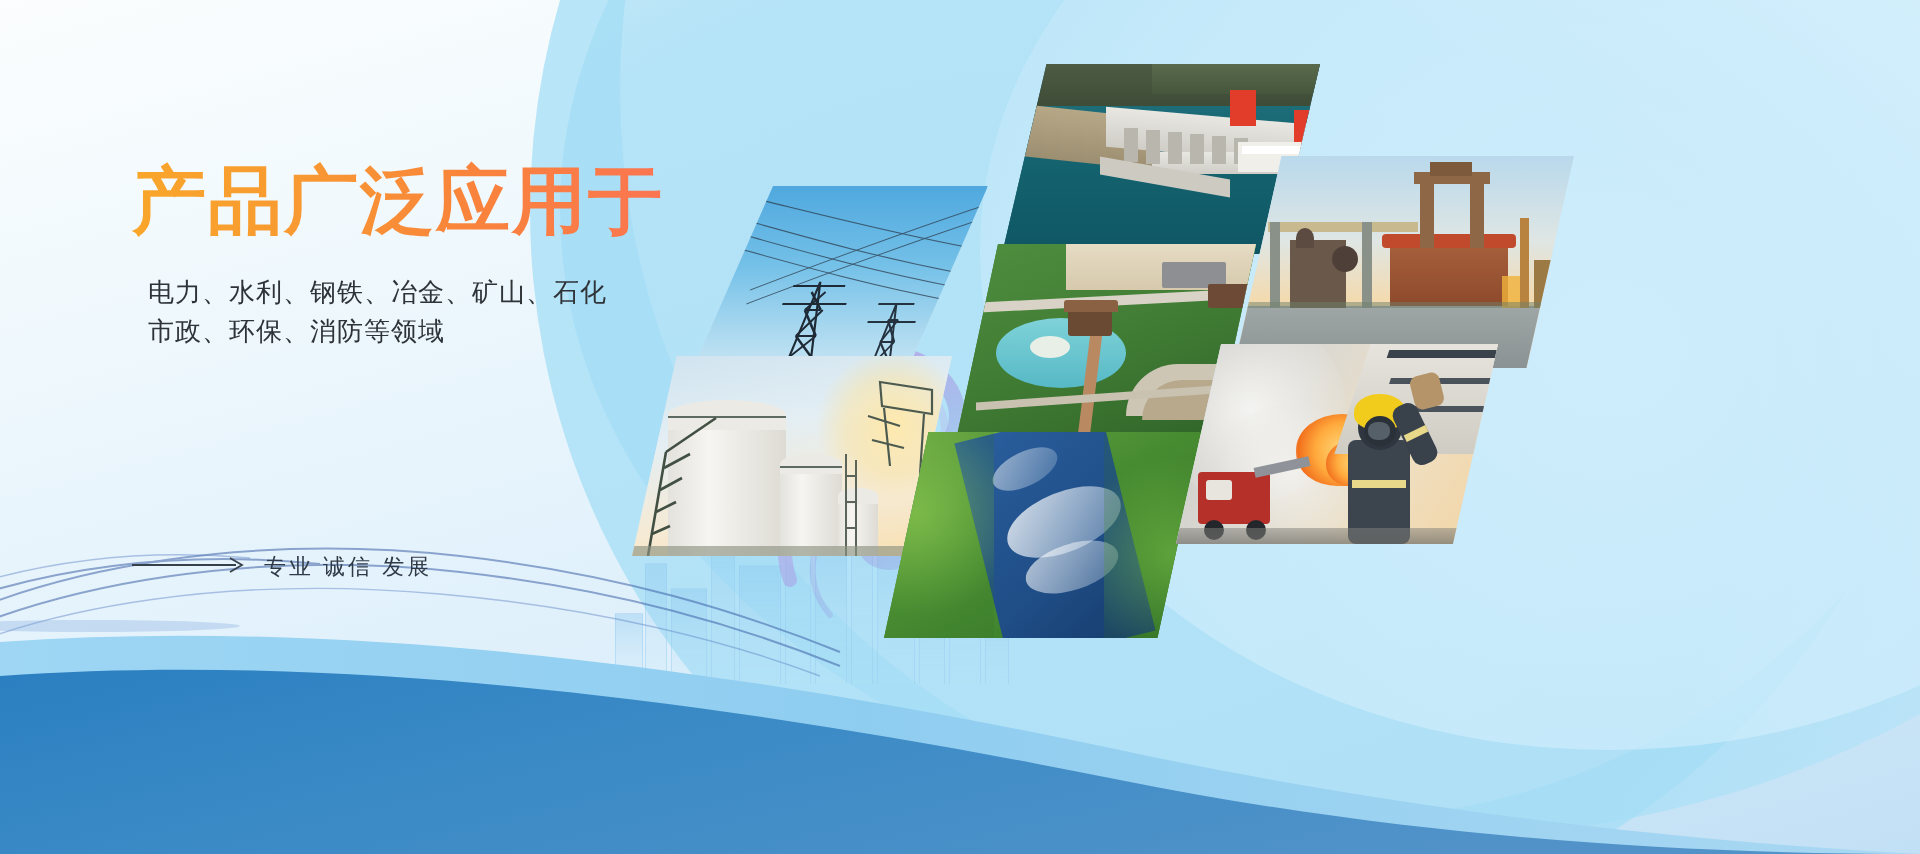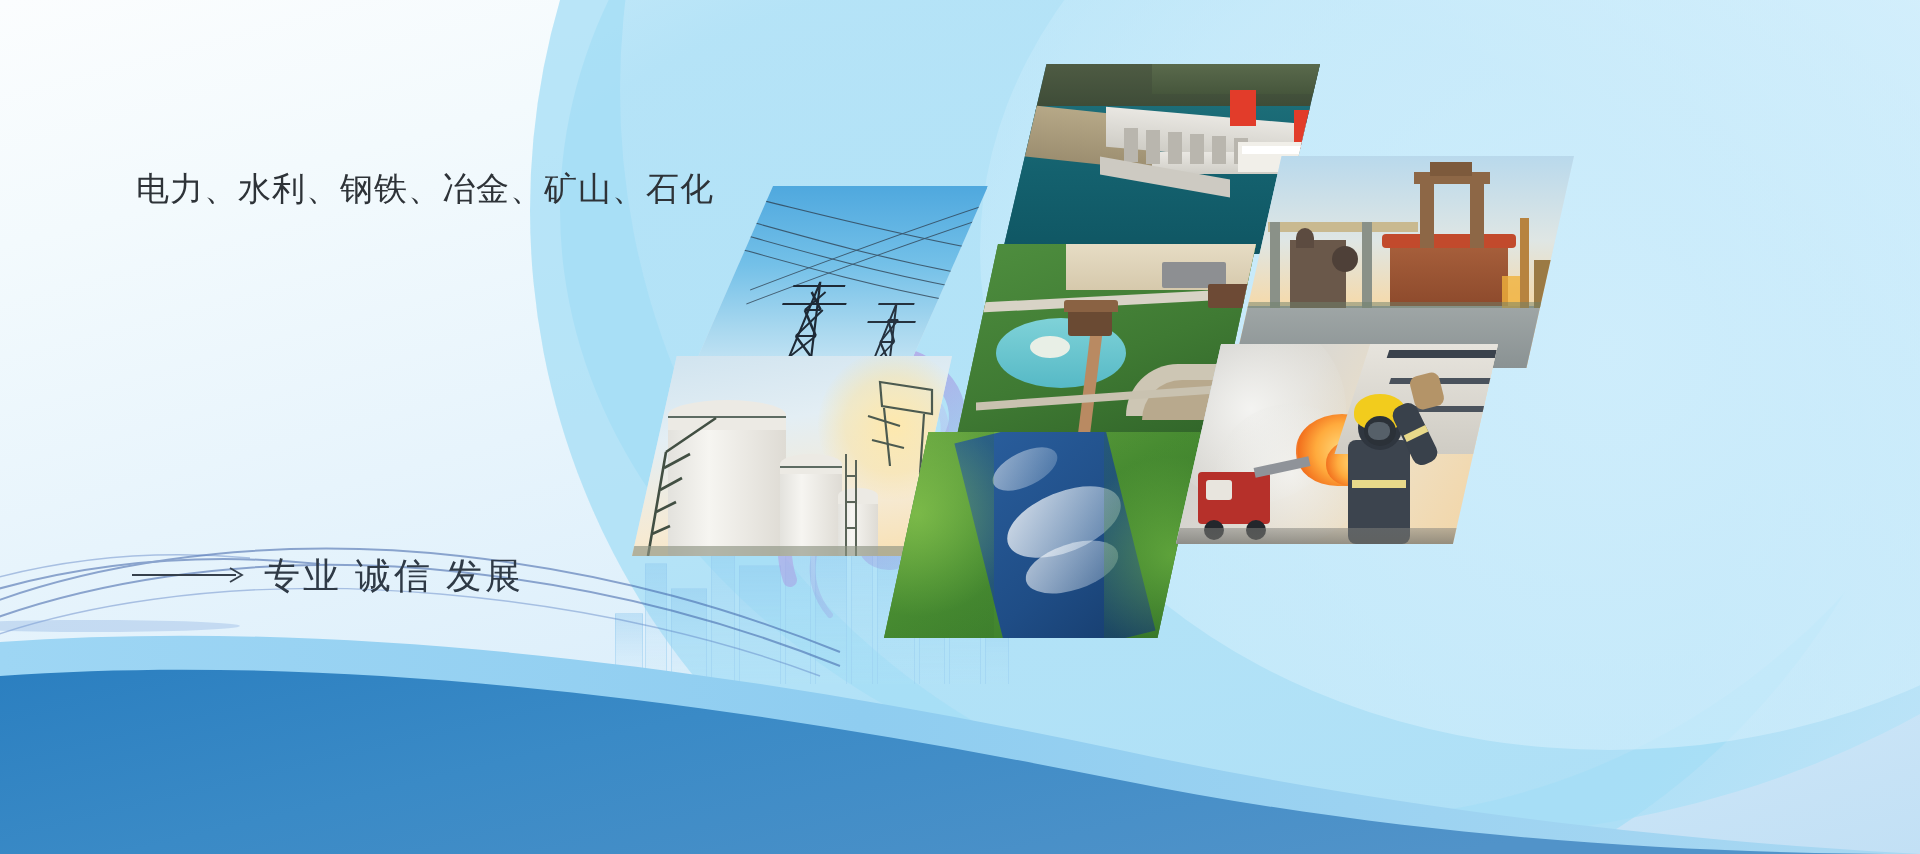--- a/index.html
+++ b/index.html
@@ -70,35 +70,35 @@
     margin:0 0 30px 0;
     background:linear-gradient(90deg,#f9a62b 0%,#f89a31 22%,#f9833c 48%,#fb7650 72%,#fc6f54 100%);
     -webkit-background-clip:text;
     background-clip:text;
     color:transparent;
     -webkit-text-fill-color:transparent;
     white-space:nowrap;
   }
 
   .sub{
-    font-size:33px;
+    font-size:26px;
     color:#2e3338;
     line-height:1.52;
     letter-spacing:1px;
-    margin:4px;
+    margin:16px;
   }
   .sub div{white-space:nowrap;}
 
   .tagline-row{
     position:absolute;left:132px;top:552px;
     display:flex;align-items:center;gap:14px;
   }
   .arrow{display:block;}
   .tagline-text{
-    font-size:36px;color:#2f3a46;letter-spacing:3px;white-space:nowrap;
+    font-size:22px;color:#2f3a46;letter-spacing:3px;white-space:nowrap;
   }
 
   .ribbon{
     position:absolute;left:143px;top:614px;
     background:#f47c38;
     color:#ffffff;
     font-size:30px;
     letter-spacing:3px;
     padding:14px 26px 15px 26px;
     white-space:nowrap;
@@ -439,22 +439,24 @@
           <stop offset="40%" stop-color="#3a8ac6"></stop>
           <stop offset="100%" stop-color="#5193c9"></stop>
         </linearGradient>
       </defs>
       <path d="M0,118 C360,92 760,150 1120,226 C1420,290 1700,318 1920,330 L1920,330 L0,330 Z" fill="url(#wl)"></path>
       <path d="M0,152 C360,126 760,184 1120,256 C1420,316 1700,330 1920,330 L1920,330 L0,330 Z" fill="url(#wd)"></path>
     </svg>
   </div>
 
   <div class="copy">
+    <h1 class="headline">产品广泛应用于</h1>
     <div class="sub">
       <div>电力、水利、钢铁、冶金、矿山、石化</div>
+      <div>市政、环保、消防等领域</div>
     </div>
   </div>
 
   <div class="tagline-row">
     <span class="arrow">
       <svg width="118" height="18" viewBox="0 0 118 18">
         <line x1="0" y1="9" x2="104" y2="9" stroke="#36404b" stroke-width="1.8"></line>
         <polyline points="98,2 110,9 98,16" fill="none" stroke="#36404b" stroke-width="1.8"></polyline>
       </svg>
     </span>

